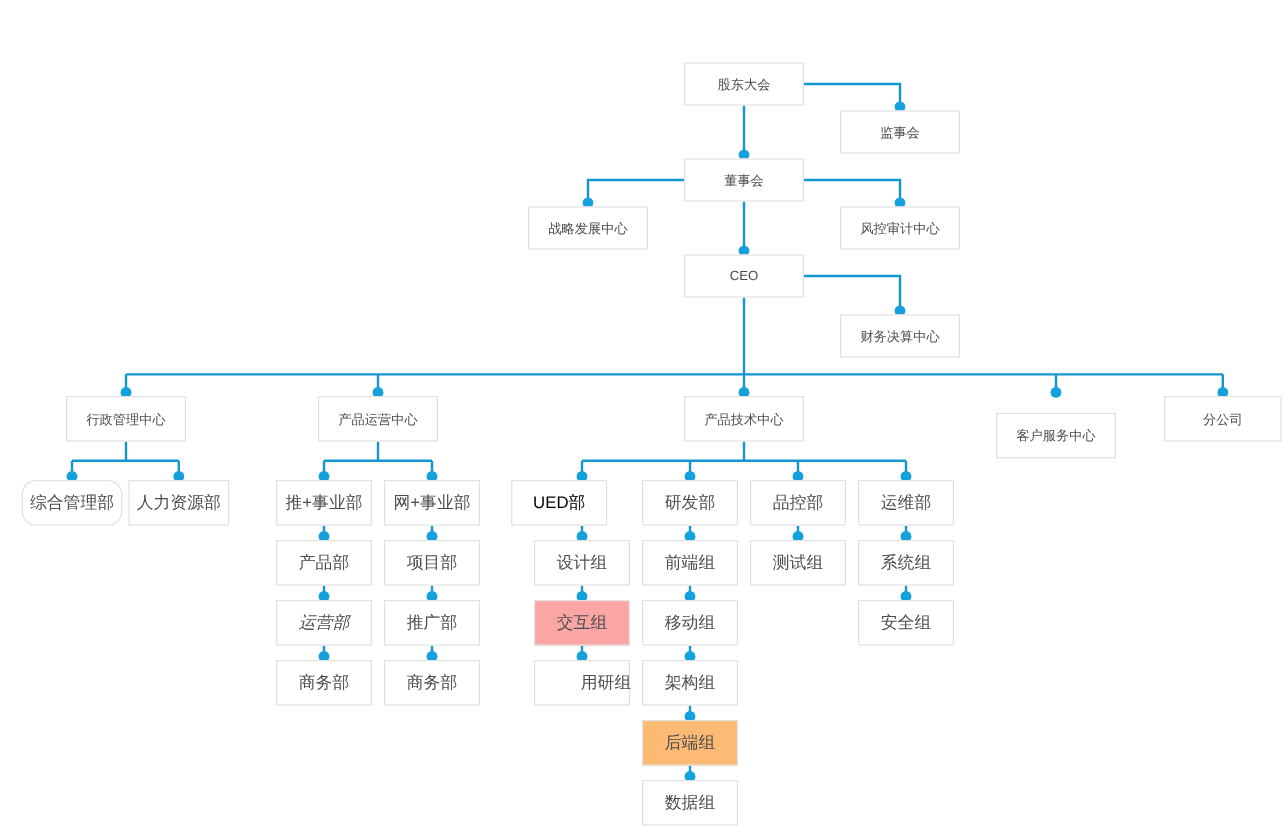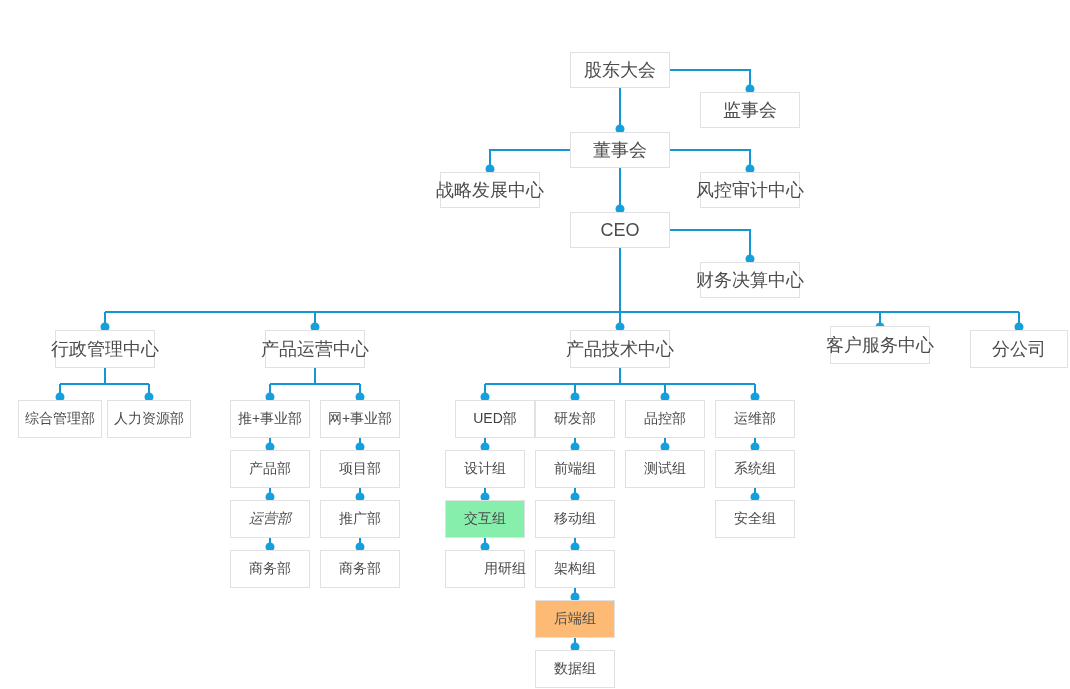--- a/index.html
+++ b/index.html
@@ -21,21 +21,21 @@
     position: absolute;
     box-sizing: border-box;
     background: #ffffff;
     border: 1px solid #e1e1e1;
     display: flex;
     align-items: center;
     justify-content: center;
     color: #4c4c4c;
     white-space: nowrap;
   }
-  .node.lg { font-size: 18px; }
+  .node.lg { font-size: 11px; }
   .node.sm { font-size: 14px; }
   .node span { display: inline-block; }
 </style>
 </head>
 <body>
 
 <div class="canvas">
   <svg class="connector-layer" viewBox="0 0 1070 689" xmlns="http://www.w3.org/2000/svg">
       <polyline points="670,70 750,70 750,92" fill="none" stroke="#1496d2" stroke-width="2"></polyline>
       <circle cx="750" cy="89" r="4.5" fill="#149fdd"></circle>
@@ -142,27 +142,27 @@
       </div>
       <div class="node lg" style="left: 55px; top: 330px; width: 100px; height: 38px; border-color: rgb(225, 225, 225); background: rgb(255, 255, 255); color: rgb(76, 76, 76);">
         <span>行政管理中心</span>
       </div>
       <div class="node lg" style="left: 265px; top: 330px; width: 100px; height: 38px; border-color: rgb(225, 225, 225); background: rgb(255, 255, 255); color: rgb(76, 76, 76);">
         <span>产品运营中心</span>
       </div>
       <div class="node lg" style="left: 570px; top: 330px; width: 100px; height: 38px; border-color: rgb(225, 225, 225); background: rgb(255, 255, 255); color: rgb(76, 76, 76);">
         <span>产品技术中心</span>
       </div>
-      <div class="node lg" style="left: 830px; top: 326px; width: 100px; height: 38px; border-color: rgb(225, 225, 225); background: rgb(255, 255, 255); color: rgb(76, 76, 76);">
+      <div class="node lg" style="left: 830px; top: 344px; width: 100px; height: 38px; border-color: rgb(225, 225, 225); background: rgb(255, 255, 255); color: rgb(76, 76, 76);">
         <span>客户服务中心</span>
       </div>
       <div class="node lg" style="left: 970px; top: 330px; width: 98px; height: 38px; border-color: rgb(225, 225, 225); background: rgb(255, 255, 255); color: rgb(76, 76, 76);">
         <span>分公司</span>
       </div>
-      <div class="node sm" style="left: 18px; top: 400px; width: 84px; height: 38px; border-color: rgb(225, 225, 225); background: rgb(255, 255, 255); color: rgb(76, 76, 76);">
+      <div class="node sm" style="left: 18px; top: 400px; width: 84px; height: 38px; border-color: rgb(225, 225, 225); background: rgb(255, 255, 255); color: rgb(76, 76, 76); border-radius: 12px;">
         <span>综合管理部</span>
       </div>
       <div class="node sm" style="left: 107px; top: 400px; width: 84px; height: 38px; border-color: rgb(225, 225, 225); background: rgb(255, 255, 255); color: rgb(76, 76, 76);">
         <span>人力资源部</span>
       </div>
       <div class="node sm" style="left: 230px; top: 400px; width: 80px; height: 38px; border-color: rgb(225, 225, 225); background: rgb(255, 255, 255); color: rgb(76, 76, 76);">
         <span>推+事业部</span>
       </div>
       <div class="node sm" style="left: 320px; top: 400px; width: 80px; height: 38px; border-color: rgb(225, 225, 225); background: rgb(255, 255, 255); color: rgb(76, 76, 76);">
         <span>网+事业部</span>
@@ -178,21 +178,21 @@
       </div>
       <div class="node sm" style="left: 320px; top: 500px; width: 80px; height: 38px; border-color: rgb(225, 225, 225); background: rgb(255, 255, 255); color: rgb(76, 76, 76);">
         <span>推广部</span>
       </div>
       <div class="node sm" style="left: 230px; top: 550px; width: 80px; height: 38px; border-color: rgb(225, 225, 225); background: rgb(255, 255, 255); color: rgb(76, 76, 76);">
         <span>商务部</span>
       </div>
       <div class="node sm" style="left: 320px; top: 550px; width: 80px; height: 38px; border-color: rgb(225, 225, 225); background: rgb(255, 255, 255); color: rgb(76, 76, 76);">
         <span>商务部</span>
       </div>
-      <div class="node sm" style="left: 455px; top: 400px; width: 80px; height: 38px; border-color: rgb(225, 225, 225); background: rgb(255, 255, 255); color: #404040;">
+      <div class="node sm" style="left: 426px; top: 400px; width: 80px; height: 38px; border-color: rgb(225, 225, 225); background: rgb(255, 255, 255); color: #000000;">
         <span>UED部</span>
       </div>
       <div class="node sm" style="left: 535px; top: 400px; width: 80px; height: 38px; border-color: rgb(225, 225, 225); background: rgb(255, 255, 255); color: rgb(76, 76, 76);">
         <span>研发部</span>
       </div>
       <div class="node sm" style="left: 625px; top: 400px; width: 80px; height: 38px; border-color: rgb(225, 225, 225); background: rgb(255, 255, 255); color: rgb(76, 76, 76);">
         <span>品控部</span>
       </div>
       <div class="node sm" style="left: 715px; top: 400px; width: 80px; height: 38px; border-color: rgb(225, 225, 225); background: rgb(255, 255, 255); color: rgb(76, 76, 76);">
         <span>运维部</span>
@@ -202,21 +202,21 @@
       </div>
       <div class="node sm" style="left: 535px; top: 450px; width: 80px; height: 38px; border-color: rgb(225, 225, 225); background: rgb(255, 255, 255); color: rgb(76, 76, 76);">
         <span>前端组</span>
       </div>
       <div class="node sm" style="left: 625px; top: 450px; width: 80px; height: 38px; border-color: rgb(225, 225, 225); background: rgb(255, 255, 255); color: rgb(76, 76, 76); text-align: center;">
         <span>测试组</span>
       </div>
       <div class="node sm" style="left: 715px; top: 450px; width: 80px; height: 38px; border-color: rgb(225, 225, 225); background: rgb(255, 255, 255); color: rgb(76, 76, 76);">
         <span>系统组</span>
       </div>
-      <div class="node sm" style="left: 445px; top: 500px; width: 80px; height: 38px; border-color: rgb(225, 225, 225); background: #86efac; color: rgb(76, 76, 76);">
+      <div class="node sm" style="left: 445px; top: 500px; width: 80px; height: 38px; border-color: rgb(225, 225, 225); background: #fca5a5; color: rgb(76, 76, 76);">
         <span>交互组</span>
       </div>
       <div class="node sm" style="left: 535px; top: 500px; width: 80px; height: 38px; border-color: rgb(225, 225, 225); background: rgb(255, 255, 255); color: rgb(76, 76, 76);">
         <span>移动组</span>
       </div>
       <div class="node sm" style="left: 715px; top: 500px; width: 80px; height: 38px; border-color: rgb(225, 225, 225); background: rgb(255, 255, 255); color: rgb(76, 76, 76);">
         <span>安全组</span>
       </div>
       <div class="node sm" style="left: 445px; top: 550px; width: 80px; height: 38px; border-color: rgb(225, 225, 225); background: rgb(255, 255, 255); color: rgb(76, 76, 76); padding-left: 40px;">
         <span>用研组</span>

